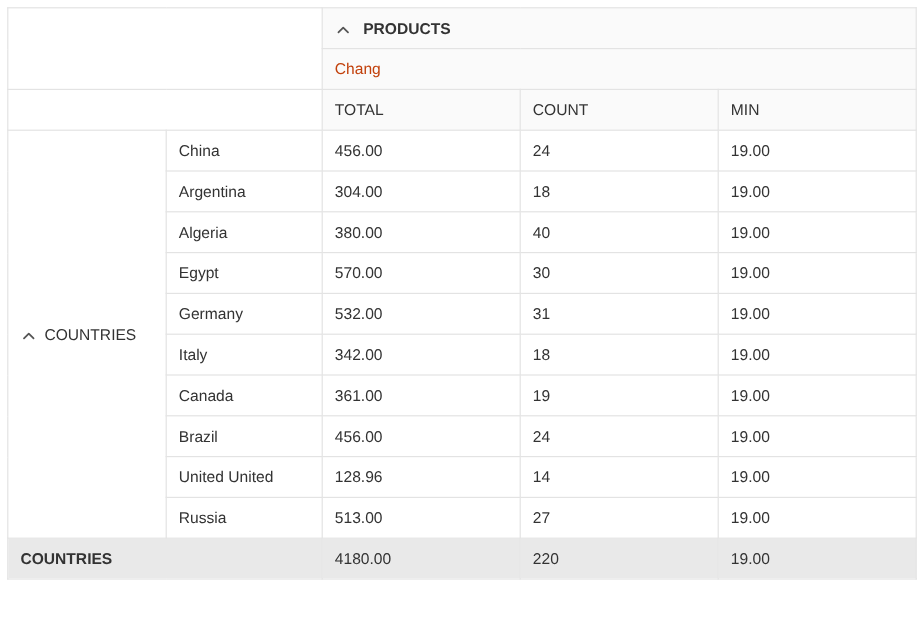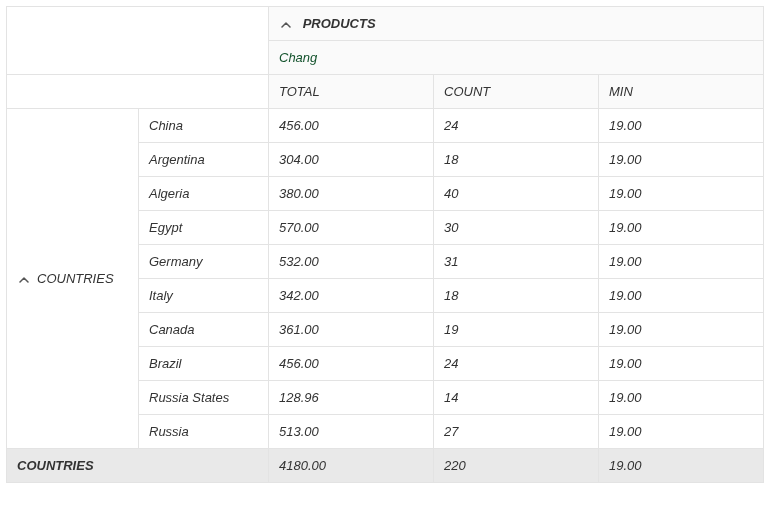--- a/index.html
+++ b/index.html
@@ -20,25 +20,24 @@
     }
     .pivot td, .pivot th {
       border: 1px solid #e3e3e3;
       padding: 9px 10px;
       text-align: left;
       vertical-align: middle;
       font-weight: 400;
       white-space: nowrap;
       overflow: hidden;
       text-overflow: ellipsis;
-      font-style: italic;
     }
     .hdr { background: #fafafa; }
     .hdr-bold { font-weight: 700; text-transform: uppercase; color: #333; }
-    .hdr-plain { color: #14532d; }
+    .hdr-plain { color: #c2410c; }
     .row-group-label {
       font-weight: 700;
       text-transform: uppercase;
       color: #333;
       vertical-align: top;
     }
     .chev {
       display: inline-block;
       width: 14px;
       text-align: center;
@@ -138,21 +137,21 @@
         <td>19</td>
         <td>19.00</td>
       </tr>
       <tr>
         <td>Brazil</td>
         <td>456.00</td>
         <td>24</td>
         <td>19.00</td>
       </tr>
       <tr>
-        <td>Russia States</td>
+        <td>United United</td>
         <td>128.96</td>
         <td>14</td>
         <td>19.00</td>
       </tr>
       <tr>
         <td>Russia</td>
         <td>513.00</td>
         <td>27</td>
         <td>19.00</td>
       </tr>

